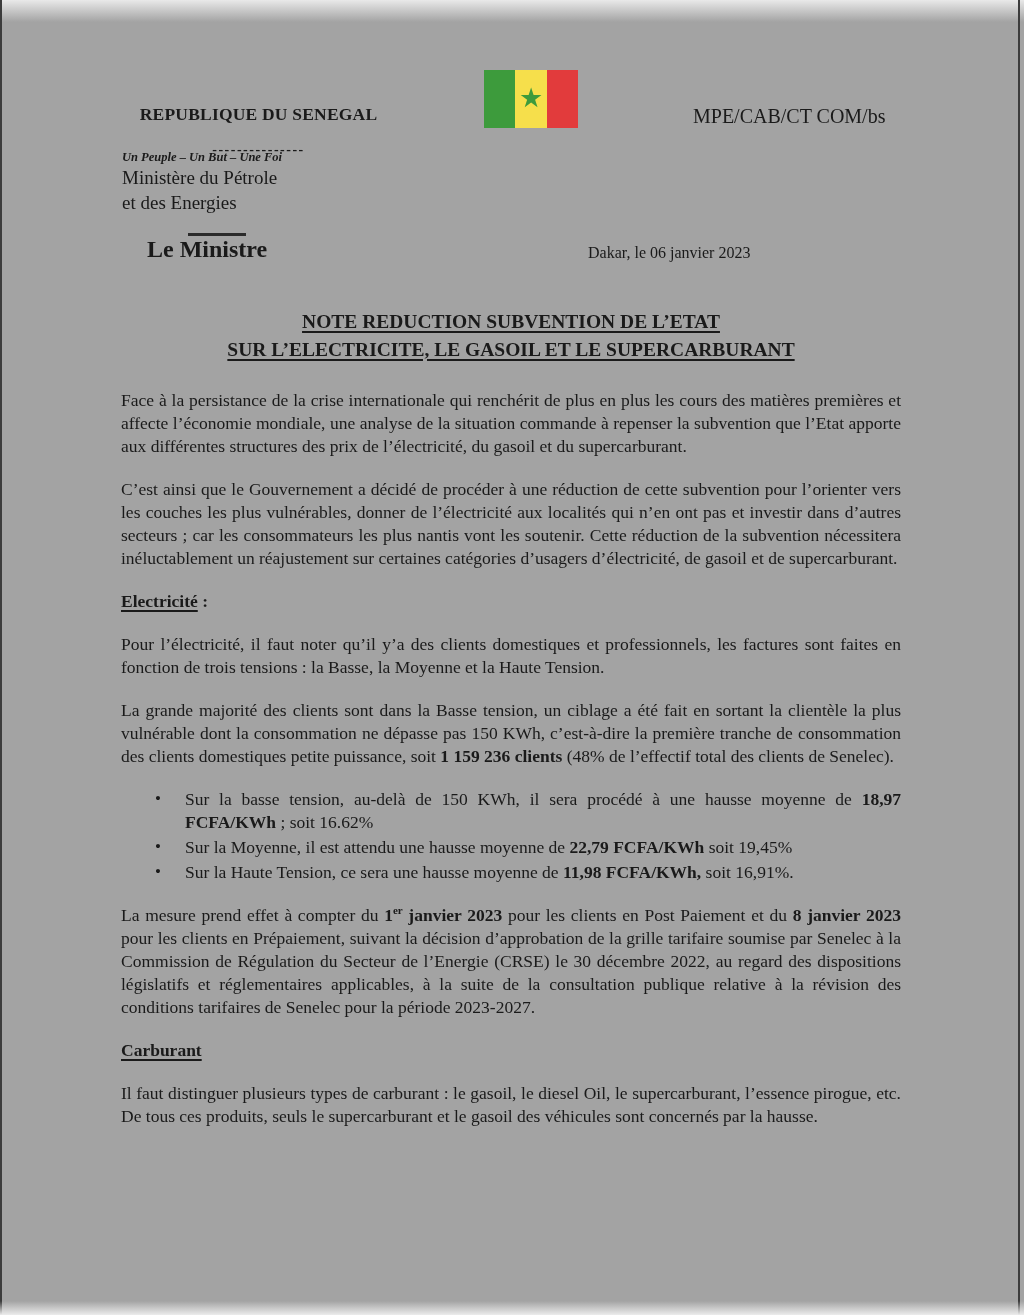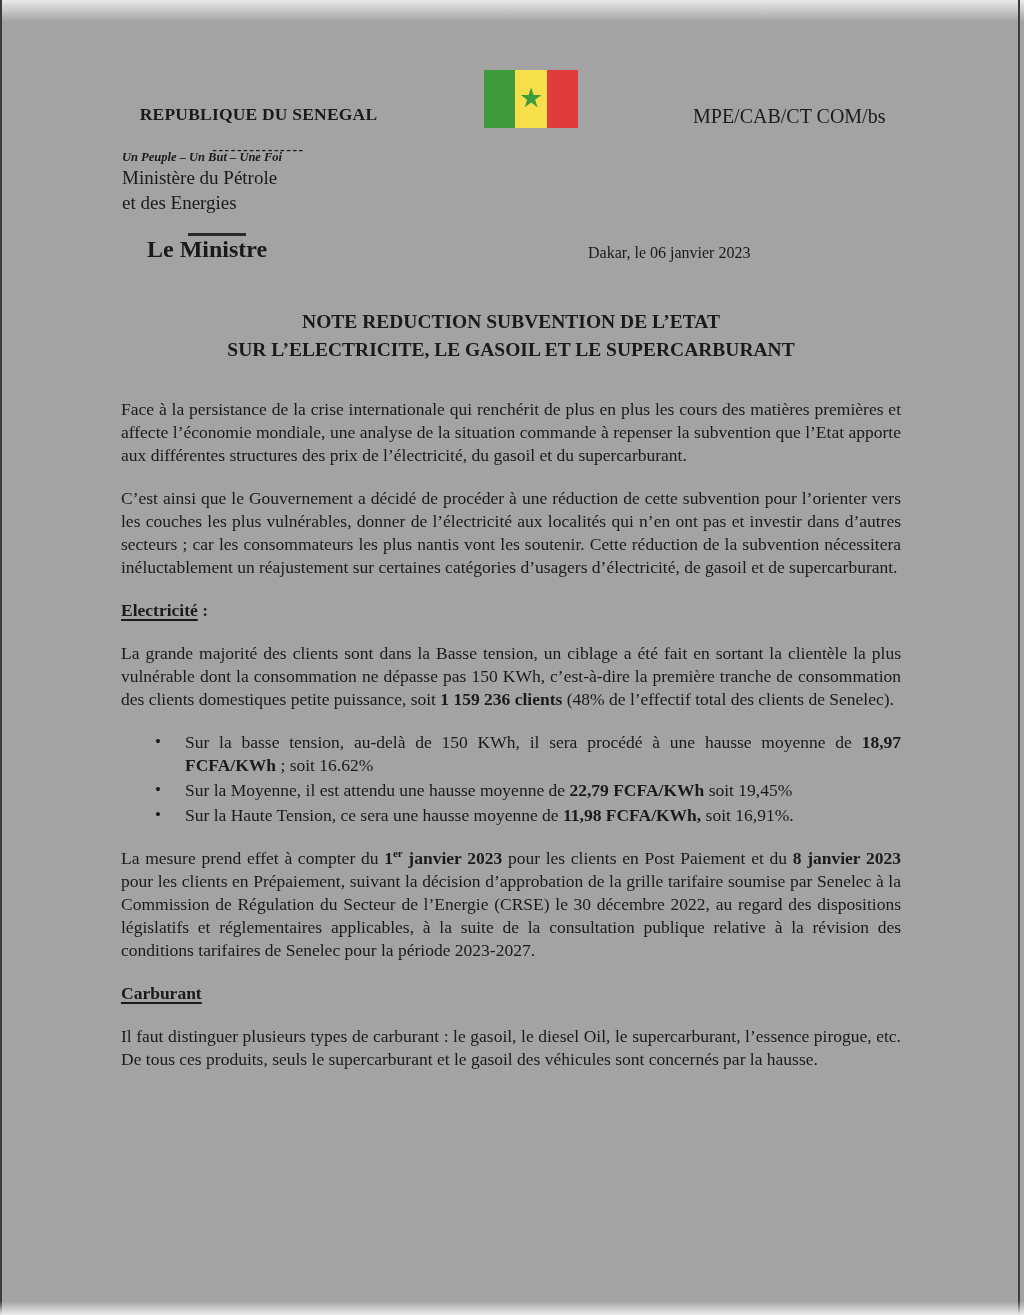--- a/index.html
+++ b/index.html
@@ -35,27 +35,27 @@
   .flag .stripe { flex:1; }
   .flag .stripe-yellow { display:flex; align-items:center; justify-content:center; }
   .flag .star { font-size:27px; line-height:1; transform:translateY(-1px); }
 
   .reference { position:absolute; left:693px; top:105px; font-size:20px; }
   .dateline  { position:absolute; left:588px; top:208px; font-size:16px;margin-top:36px; }
 
   
   .doc-title { position:absolute; left:121px; top:308px; width:780px;
                text-align:center; font-weight:bold; font-size:19.5px; line-height:27.5px; }
-  .doc-title .u { text-decoration-thickness:2px; text-underline-offset:3px; }
+  .doc-title .u { text-decoration:underline; text-decoration-thickness:2px; text-underline-offset:3px; }
 
   
   .body-col { position:absolute; left:121px; top:386px; width:780px;
               font-size:17.5px; line-height:23px; text-align:justify; }
   .body-col p, .body-col h3, .body-col ul { margin:20px 0 0 0; padding:0; }
-  .body-col > :first-child { margin-top:12px; }
+  .body-col > :first-child { margin-top:3px; }
   .body-col h3 { font-size:17.5px; font-weight:bold; text-align:left; }
   .body-col h3 .u { text-decoration:underline; text-decoration-thickness:2px; text-underline-offset:3px; }
   .body-col b { font-weight:bold; }
   sup.ord { font-size:11px; vertical-align:super; line-height:0;margin-top:15px; }
 
   ul.tariff-list { list-style:none; }
   ul.tariff-list li { position:relative; padding-left:64px; }
   ul.tariff-list li + li { margin-top:2px; }
   ul.tariff-list .marker { position:absolute; left:34px; top:-1px; font-size:17px; }
 </style>
@@ -93,20 +93,21 @@
     <div><span class="u">SUR L’ELECTRICITE, LE GASOIL ET LE SUPERCARBURANT</span></div>
   </div>
 
   <div class="body-col">
     <p>Face à la persistance de la crise internationale qui renchérit de plus en plus les cours des matières premières et affecte l’économie mondiale, une analyse de la situation commande à repenser la subvention que l’Etat apporte aux différentes structures des prix de l’électricité, du gasoil et du supercarburant.</p>
 
     <p>C’est ainsi que le Gouvernement a décidé de procéder à une réduction de cette subvention pour l’orienter vers les couches les plus vulnérables, donner de l’électricité aux localités qui n’en ont pas et investir dans d’autres secteurs ; car les consommateurs les plus nantis vont les soutenir. Cette réduction de la subvention nécessitera inéluctablement un réajustement sur certaines catégories d’usagers d’électricité, de gasoil et de supercarburant.</p>
 
     <h3><span class="u">Electricité</span><span> :</span></h3>
 
+    <p>Pour l’électricité, il faut noter qu’il y’a des clients domestiques et professionnels, les factures sont faites en fonction de trois tensions : la Basse, la Moyenne et la Haute Tension.</p>
 
     <p><span>La grande majorité des clients sont dans la Basse tension, un ciblage a été fait en sortant la clientèle la plus vulnérable dont la consommation ne dépasse pas 150 KWh, c’est-à-dire la première tranche de consommation des clients domestiques petite puissance, soit </span><b>1 159 236 clients</b><span> (48% de l’effectif total des clients de Senelec).</span></p>
 
 
     <ul class="tariff-list">
       <li><span class="marker">•</span><span>Sur la basse tension, au-delà de 150 KWh, il sera procédé à une hausse moyenne de </span><b>18,97 FCFA/KWh</b><span> ; soit 16.62%</span></li>
       <li><span class="marker">•</span><span>Sur la Moyenne, il est attendu une hausse moyenne de </span><b>22,79 FCFA/KWh</b><span> soit 19,45%</span></li>
       <li><span class="marker">•</span><span>Sur la Haute Tension, ce sera une hausse moyenne de </span><b>11,98 FCFA/KWh,</b><span> soit 16,91%.</span></li>
     </ul>
 

